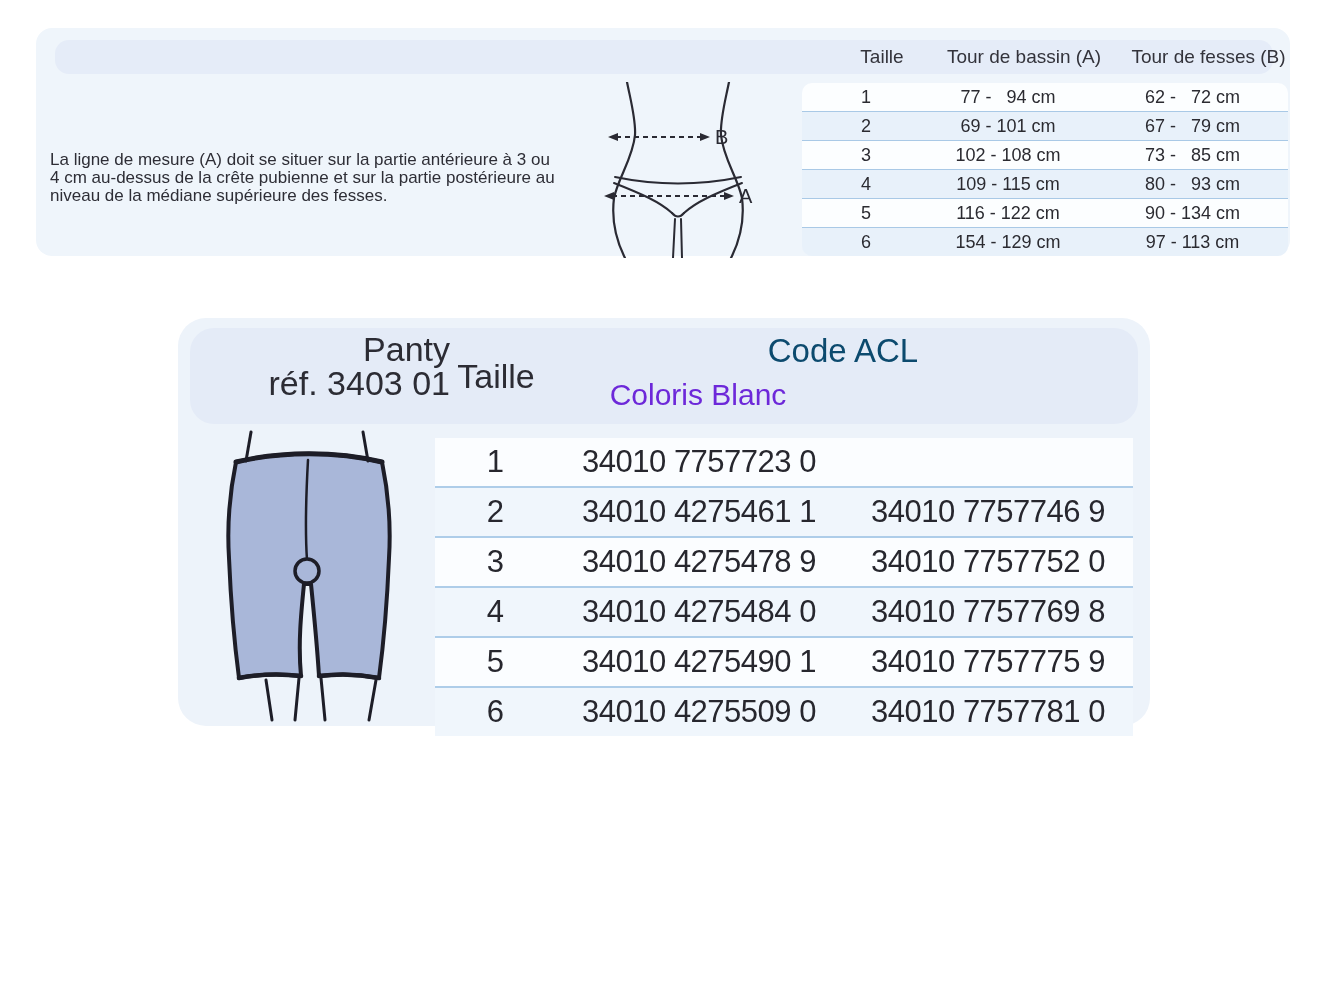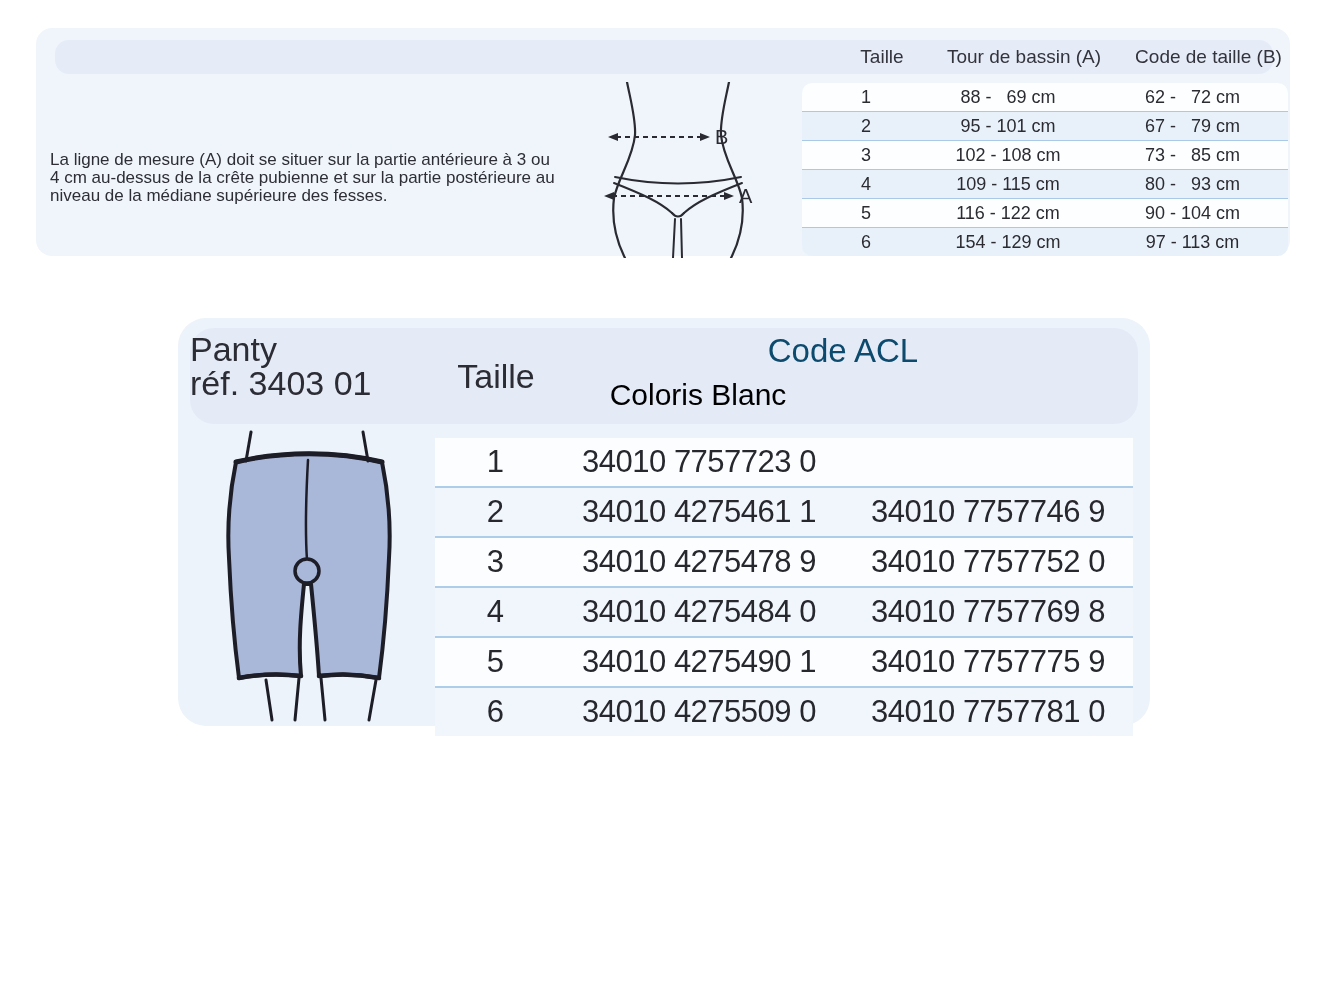--- a/index.html
+++ b/index.html
@@ -44,35 +44,35 @@
   
   .panel-bottom {
     position:absolute; left:178px; top:318px; width:972px; height:408px;
     background:#edf3fa; border-radius:28px;
   }
   .bottom-bar {
     position:absolute; left:12px; top:10px; width:948px; height:96px;
     background:#e4ebf7; border-radius:24px;
   }
   .product-block {
-    position:absolute; left:0; top:4px; width:260px; text-align:left;
+    position:absolute; left:0; top:4px; width:260px; text-align:right;
     font-size:34px; line-height:34px; color:#2c2c34;
   }
   .taille-h {
     position:absolute; left:236px; top:0; width:140px; height:96px;
     display:flex; align-items:center; justify-content:center;
     font-size:34px; color:#2c2c34;
   }
   .codeacl-h {
     position:absolute; left:423px; top:4px; width:460px; text-align:center;
     font-size:33px; color:#0c4a6e;
   }
   .coloris-h {
     position:absolute; top:50px; width:300px; text-align:center;
-    font-size:30px; color:#000000;
+    font-size:30px; color:#6d28d9;
   }
   .coloris-blanc { left:358px; }
   .coloris-noir  { left:650px; }
 
   .acl-rows { position:absolute; left:257px; top:120px; width:698px; }
   .arow {
     display:grid; grid-template-columns:120px 288px 290px;
     height:48px; align-items:center; text-align:center;
     font-size:31px; letter-spacing:-0.5px; color:#27272e;
     border-bottom:2px solid #aecde9; background:#fbfdff;
@@ -88,21 +88,21 @@
 <body>
 
 <div class="page">
 
   <section class="panel-top">
     <div class="top-bar"></div>
 
     <div class="size-head">
       <span>Taille</span>
       <span>Tour de bassin (A)</span>
-      <span>Code de taille (B)</span>
+      <span>Tour de fesses (B)</span>
     </div>
 
     <p class="instructions">La ligne de mesure (A) doit se situer sur la partie antérieure à 3 ou 4 cm au-dessus de la crête pubienne et sur la partie postérieure au niveau de la médiane supérieure des fesses.</p>
 
     <svg class="body-diagram" width="152" height="176" viewBox="0 0 152 176">
       <g fill="none" stroke="#2a2a33" stroke-width="2.2" stroke-linecap="round">
         <path d="M 25 0 C 29 20 34 38 33 53 C 31 76 16 96 12 116 C 9 140 16 162 23 176"></path>
         <path d="M 127 0 C 123 20 118 38 119 53 C 121 76 136 96 140 116 C 143 140 136 162 129 176"></path>
       </g>
       <g fill="none" stroke="#2a2a33" stroke-width="2" stroke-linecap="round">
@@ -123,42 +123,42 @@
         <line x1="10" y1="114" x2="126" y2="114" stroke="#2a2a33" stroke-width="2" stroke-dasharray="5 4"></line>
         <polygon points="2,114 12,110 12,118" fill="#2a2a33"></polygon>
         <polygon points="132,114 122,110 122,118" fill="#2a2a33"></polygon>
         <text x="137" y="121" font-size="20" fill="#2a2a33">A</text>
       </g>
     </svg>
 
     <div class="size-rows">
       <div class="srow">
         <span>1</span>
-        <span class="num">88 -   69 cm</span>
+        <span class="num">77 -   94 cm</span>
         <span class="num">62 -   72 cm</span>
       </div>
       <div class="srow">
         <span>2</span>
-        <span class="num">95 - 101 cm</span>
+        <span class="num">69 - 101 cm</span>
         <span class="num">67 -   79 cm</span>
       </div>
       <div class="srow">
         <span>3</span>
         <span class="num">102 - 108 cm</span>
         <span class="num">73 -   85 cm</span>
       </div>
       <div class="srow">
         <span>4</span>
         <span class="num">109 - 115 cm</span>
         <span class="num">80 -   93 cm</span>
       </div>
       <div class="srow">
         <span>5</span>
         <span class="num">116 - 122 cm</span>
-        <span class="num">90 - 104 cm</span>
+        <span class="num">90 - 134 cm</span>
       </div>
       <div class="srow">
         <span>6</span>
         <span class="num">154 - 129 cm</span>
         <span class="num">97 - 113 cm</span>
       </div>
     </div>
   </section>
 
   <section class="panel-bottom">

